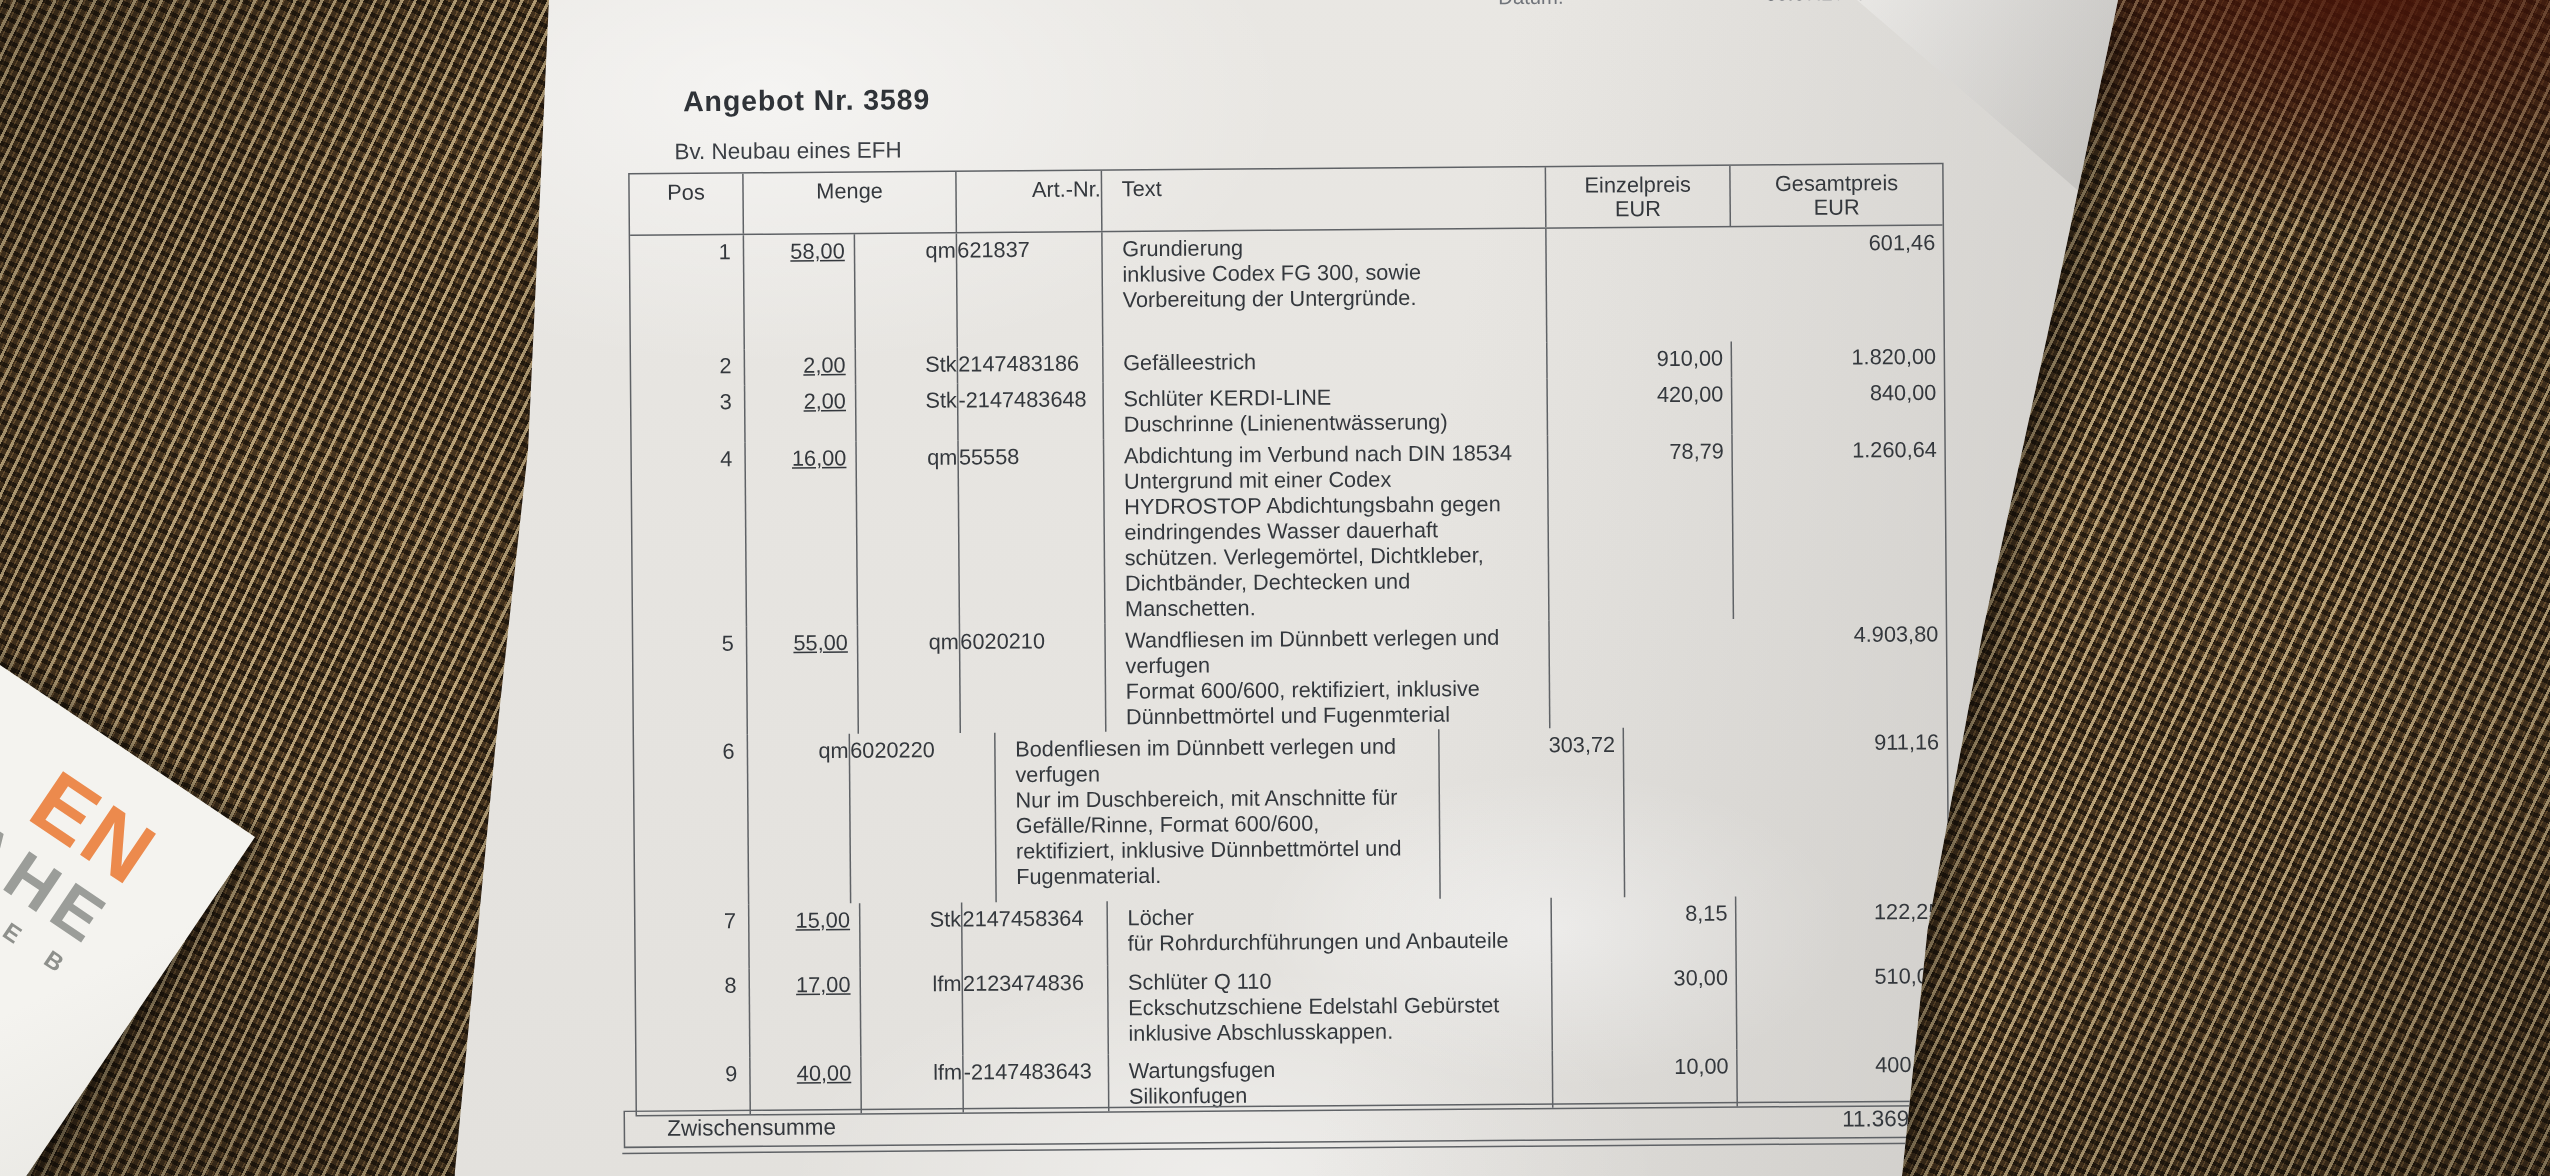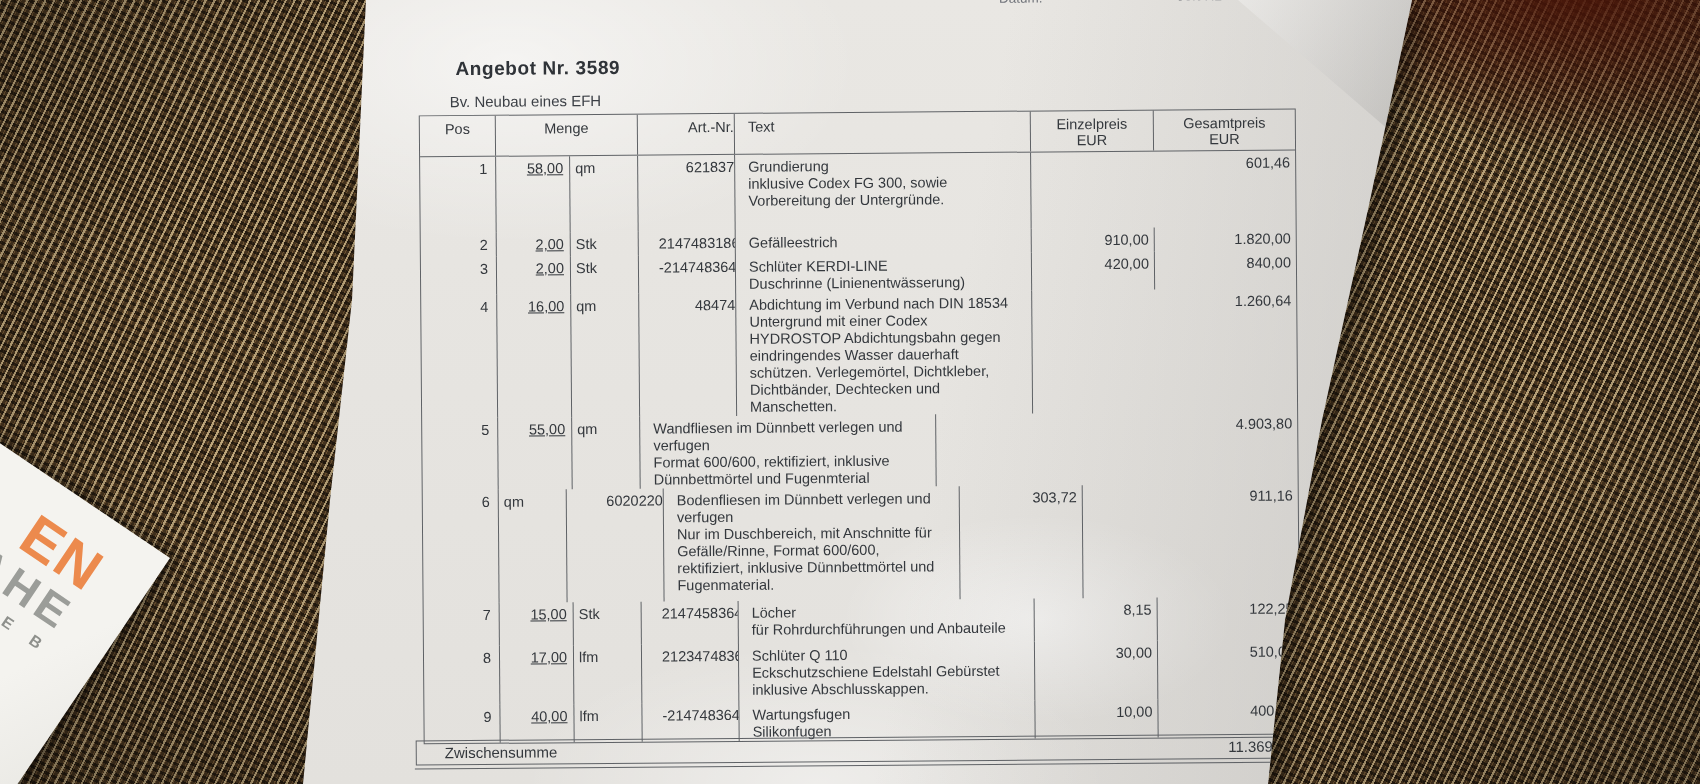--- a/index.html
+++ b/index.html
@@ -54,22 +54,22 @@
   .offer-table{
     position:absolute;left:421px;top:112px;width:877px;
     border:1px solid #5f6266;font-size:14.5px;line-height:17px;color:#34383d;
     box-sizing:border-box;
   }
   .trow{display:flex;align-items:stretch;}
   .cell{box-sizing:border-box;border-right:1px solid #5f6266;padding-top:4px;}
   .cell:last-child{border-right:none;}
   .c-pos{width:76px;text-align:right;padding-right:8px;}
   .c-qty{width:74px;text-align:right;padding-right:6px;text-decoration:underline;}
-  .c-unit{width:68px;padding-left:5px;}
-  .c-art{width:97px;padding-left:20px;white-space:nowrap;overflow:hidden;text-align:right;}
+  .c-unit{width:68px;padding-left:5px;text-align:right;}
+  .c-art{width:97px;padding-left:0;white-space:nowrap;overflow:hidden;}
   .c-text{width:296px;padding-left:13px;padding-right:8px;white-space:pre-line;}
   .c-eprice{width:123px;text-align:right;padding-right:5px;}
   .c-gprice{flex:1;text-align:right;padding-right:5px;}
   .thead{border-bottom:1px solid #5f6266;height:40px;}
   .h-cell{box-sizing:border-box;border-right:1px solid #5f6266;padding-top:5px;text-align:center;}
   .h-cell:last-child{border-right:none;}
   .h-pos{width:76px;}
   .h-menge{width:142px;}
   .h-art{width:97px;text-align:right;}
   .h-text{width:296px;text-align:left;padding-left:13px;}
@@ -156,35 +156,37 @@
           <div class="cell c-text">Schlüter KERDI-LINE
 Duschrinne (Linienentwässerung)</div>
           <div class="cell c-eprice">420,00</div>
           <div class="cell c-gprice">840,00</div>
         </div>
 
         <div class="trow r4">
           <div class="cell c-pos">4</div>
           <div class="cell c-qty">16,00</div>
           <div class="cell c-unit">qm</div>
-          <div class="cell c-art">48474</div>
+          <div class="cell c-art">55558</div>
           <div class="cell c-text">Abdichtung im Verbund nach DIN 18534
 Untergrund mit einer Codex
 HYDROSTOP Abdichtungsbahn gegen
 eindringendes Wasser dauerhaft
 schützen. Verlegemörtel, Dichtkleber,
 Dichtbänder, Dechtecken und
 Manschetten.</div>
+          <div class="cell c-eprice">78,79</div>
           <div class="cell c-gprice">1.260,64</div>
         </div>
 
         <div class="trow r5">
           <div class="cell c-pos">5</div>
           <div class="cell c-qty">55,00</div>
           <div class="cell c-unit">qm</div>
+          <div class="cell c-art">6020210</div>
           <div class="cell c-text">Wandfliesen im Dünnbett verlegen und
 verfugen
 Format 600/600, rektifiziert, inklusive
 Dünnbettmörtel und Fugenmterial</div>
           <div class="cell c-gprice">4.903,80</div>
         </div>
 
         <div class="trow r6">
           <div class="cell c-pos">6</div>
           <div class="cell c-unit">qm</div>

